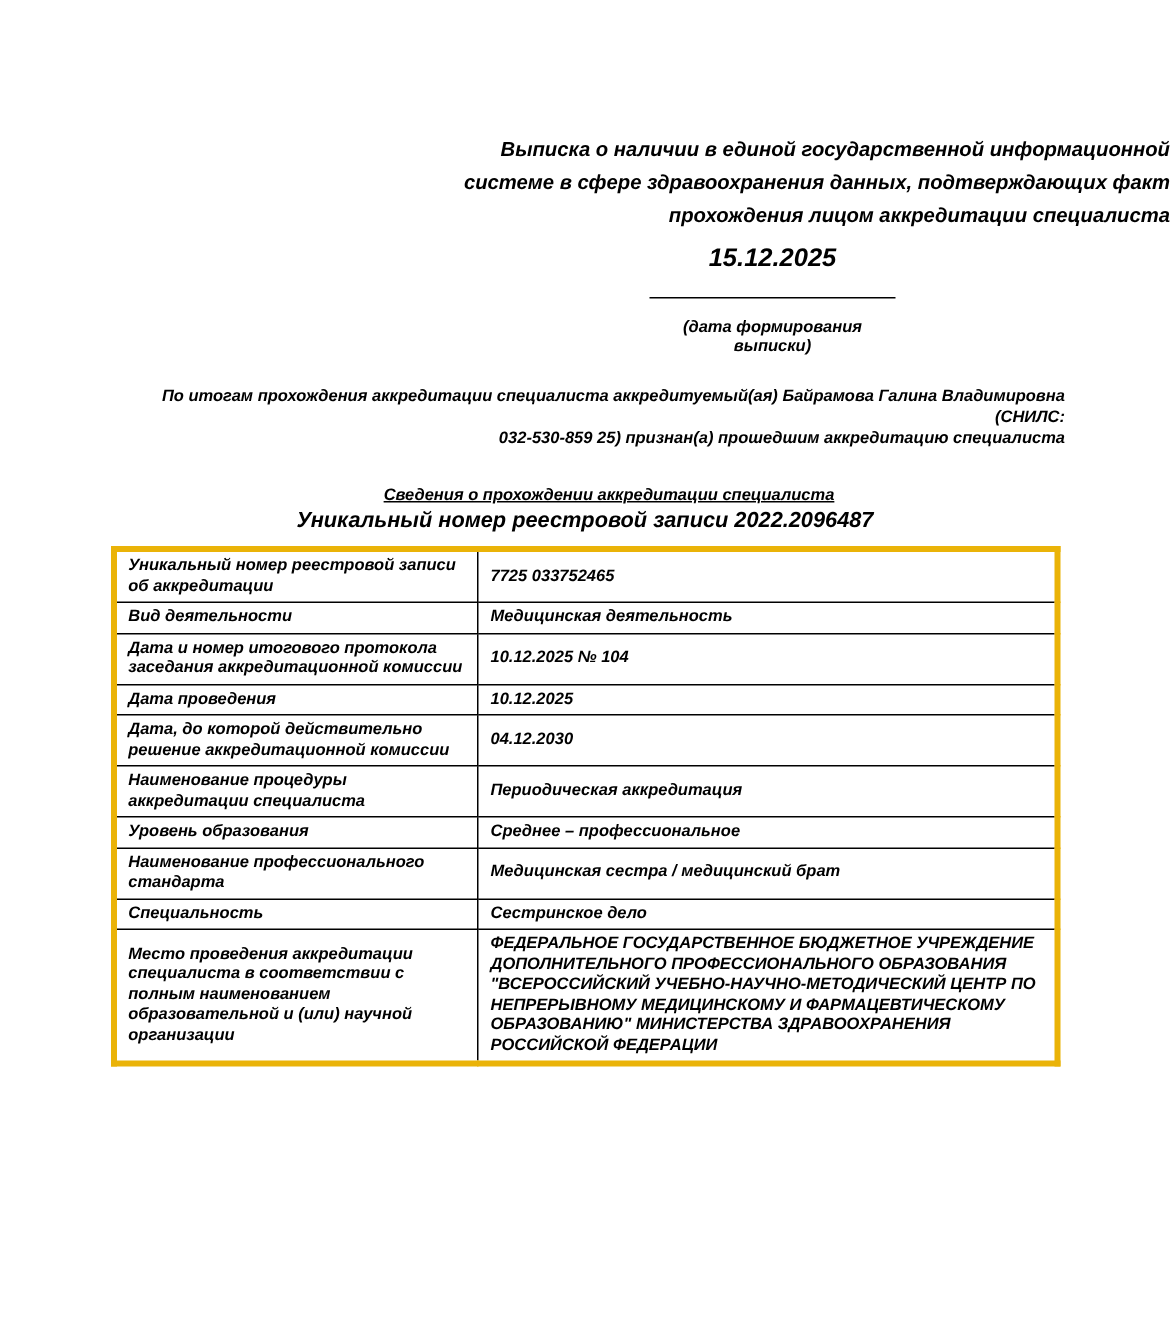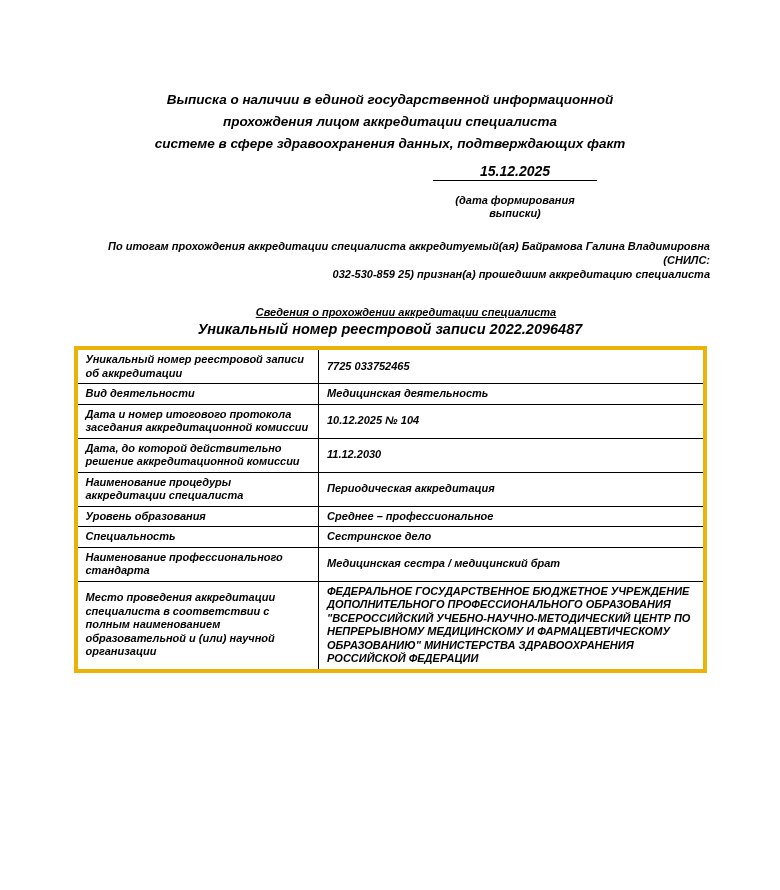--- a/index.html
+++ b/index.html
@@ -14,33 +14,33 @@
     overflow: hidden;
   }
   .page {
     position: relative;
     width: 780px;
     height: 890px;
     background: #ffffff;
   }
   .doc-title {
     margin-top: 89px;
-    text-align: center;
+    text-align: right;
     font-size: 13.5px;
     line-height: 22px;
   }
   .date-block {
     width: 164px;
     margin: 10px 183px 0 auto;
     text-align: center;
   }
   .date-value {
-    font-size: 14px;
+    font-size: 17px;
     line-height: 13px;
-    padding-bottom: 2px;
+    padding-bottom: 20px;
     border-bottom: 1.5px solid #000000;
   }
   .date-caption {
     font-size: 11px;
     line-height: 13px;
     padding-top: 1px;
     margin-top: 12px;
   }
   .intro {
     margin: 19px auto 0;
@@ -81,22 +81,22 @@
   td.cell-label { width: 243px; }
   td.cell-value { width: 386px; }
 </style>
 </head>
 <body>
 
 <div class="page">
 
   <div class="doc-title">
     <div>Выписка о наличии в единой государственной информационной</div>
+    <div>системе в сфере здравоохранения данных, подтверждающих факт</div>
     <div>прохождения лицом аккредитации специалиста</div>
-    <div>системе в сфере здравоохранения данных, подтверждающих факт</div>
   </div>
 
   <div class="date-block">
     <div class="date-value">15.12.2025</div>
     <div class="date-caption">(дата формирования выписки)</div>
   </div>
 
   <div class="intro">
     <div>По итогам прохождения аккредитации специалиста аккредитуемый(ая) Байрамова Галина Владимировна (СНИЛС:</div>
     <div>032-530-859 25) признан(а) прошедшим аккредитацию специалиста</div>
@@ -114,38 +114,42 @@
       </tr>
       <tr>
         <td class="cell-label">Вид деятельности</td>
         <td class="cell-value">Медицинская деятельность</td>
       </tr>
       <tr>
         <td class="cell-label">Дата и номер итогового протокола заседания аккредитационной комиссии</td>
         <td class="cell-value">10.12.2025 № 104</td>
       </tr>
       <tr>
+        <td class="cell-label">Дата проведения</td>
+        <td class="cell-value">10.12.2025</td>
+      </tr>
+      <tr>
         <td class="cell-label">Дата, до которой действительно решение аккредитационной комиссии</td>
-        <td class="cell-value">11.12.2030</td>
+        <td class="cell-value">04.12.2030</td>
       </tr>
       <tr>
         <td class="cell-label">Наименование процедуры аккредитации специалиста</td>
         <td class="cell-value">Периодическая аккредитация</td>
       </tr>
       <tr>
         <td class="cell-label">Уровень образования</td>
         <td class="cell-value">Среднее – профессиональное</td>
       </tr>
       <tr>
+        <td class="cell-label">Наименование профессионального стандарта</td>
+        <td class="cell-value">Медицинская сестра / медицинский брат</td>
+      </tr>
+      <tr>
         <td class="cell-label">Специальность</td>
         <td class="cell-value">Сестринское дело</td>
-      </tr>
-      <tr>
-        <td class="cell-label">Наименование профессионального стандарта</td>
-        <td class="cell-value">Медицинская сестра / медицинский брат</td>
       </tr>
       <tr>
         <td class="cell-label">Место проведения аккредитации специалиста в соответствии с полным наименованием образовательной и (или) научной организации</td>
         <td class="cell-value">ФЕДЕРАЛЬНОЕ ГОСУДАРСТВЕННОЕ БЮДЖЕТНОЕ УЧРЕЖДЕНИЕ ДОПОЛНИТЕЛЬНОГО ПРОФЕССИОНАЛЬНОГО ОБРАЗОВАНИЯ "ВСЕРОССИЙСКИЙ УЧЕБНО-НАУЧНО-МЕТОДИЧЕСКИЙ ЦЕНТР ПО НЕПРЕРЫВНОМУ МЕДИЦИНСКОМУ И ФАРМАЦЕВТИЧЕСКОМУ ОБРАЗОВАНИЮ" МИНИСТЕРСТВА ЗДРАВООХРАНЕНИЯ РОССИЙСКОЙ ФЕДЕРАЦИИ</td>
       </tr>
     </tbody>
   </table>
 
 </div>
 

